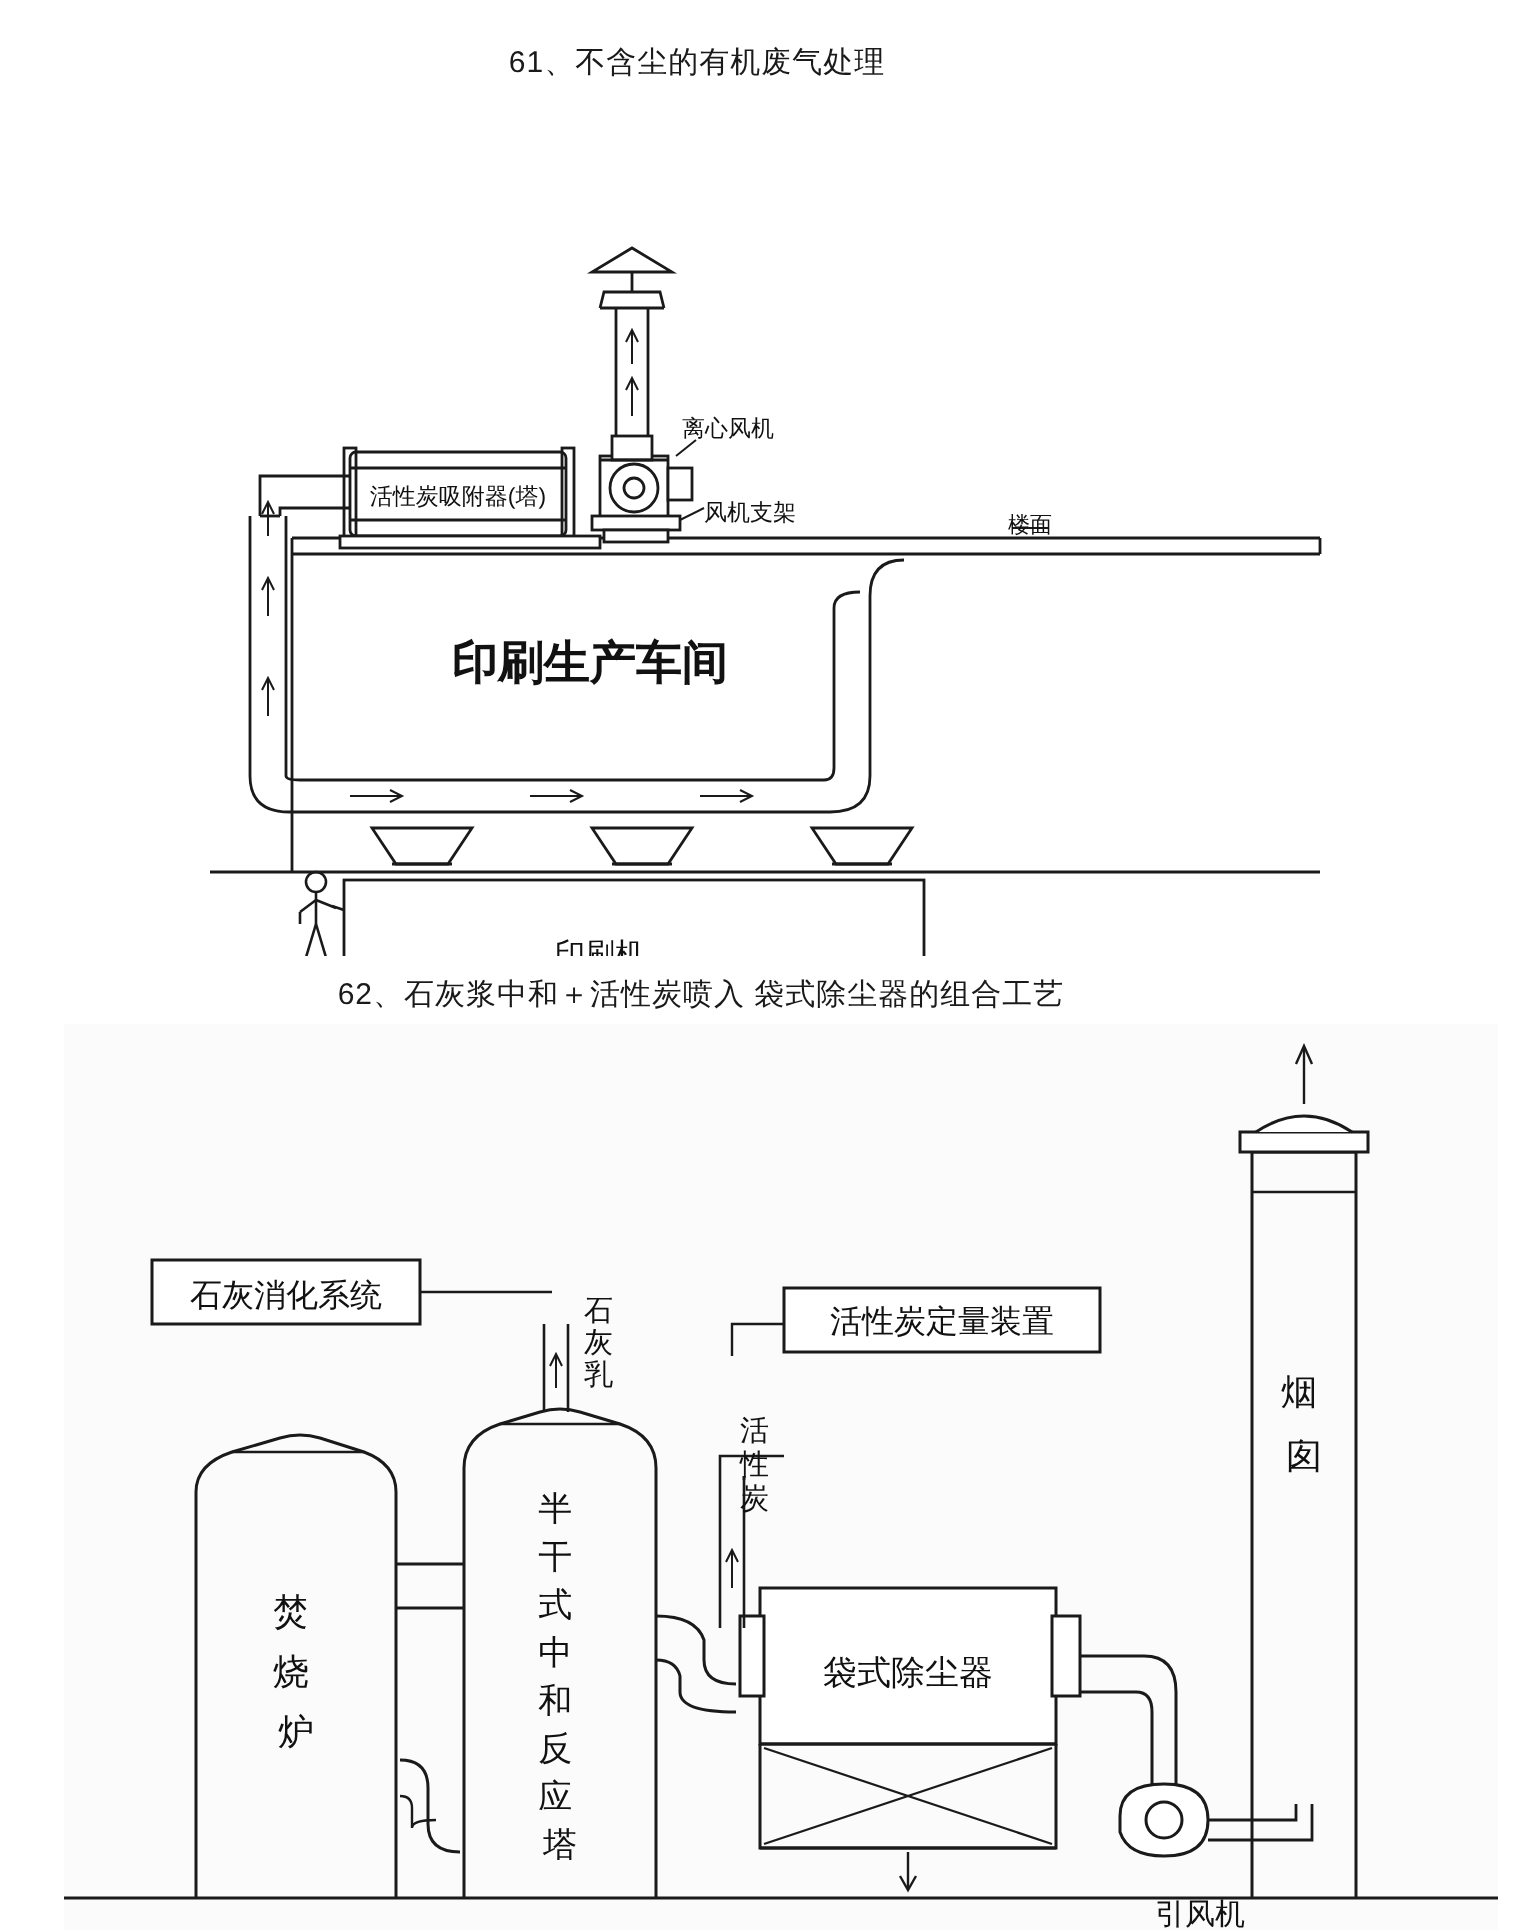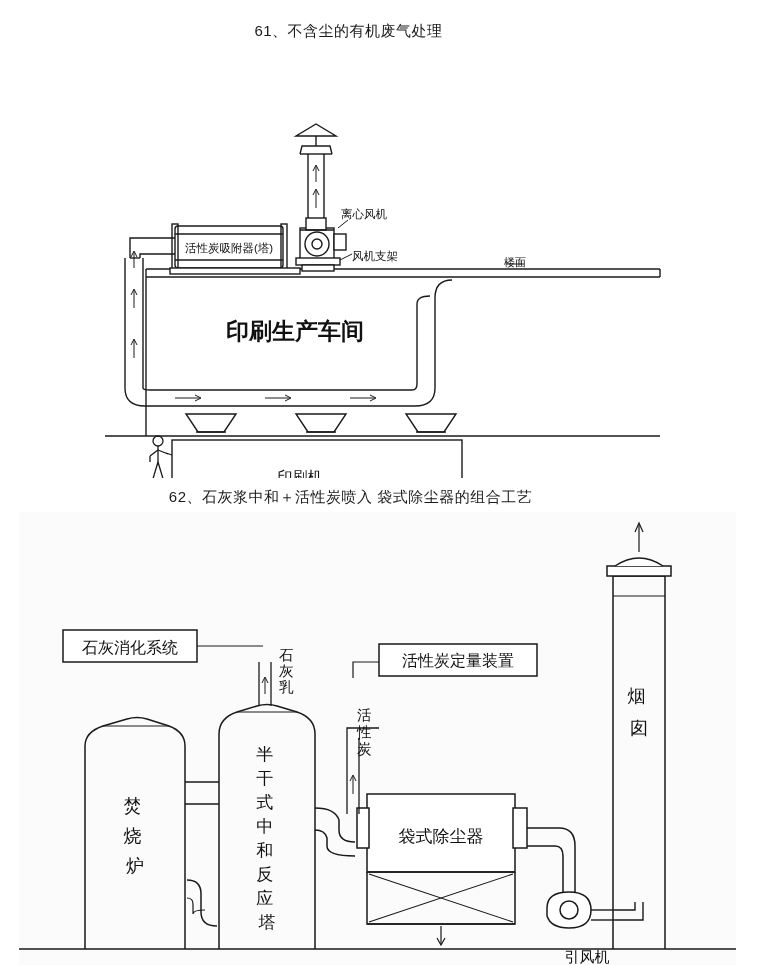--- a/index.html
+++ b/index.html
@@ -40,21 +40,21 @@
   }
   #fig61 {
     position: absolute;
     left: 0;
     top: 58px;
     width: 757px;
     height: 420px;
   }
   #fig62 {
     position: absolute;
-    left: 19px;
+    left: 32px;
     top: 512px;
     width: 717px;
     height: 453px;
     background: #7dd3fc;
     text-align: right;
   }
   svg { display: block; }
   svg text {
     font-family: "Liberation Sans", sans-serif;
     fill: #111;

